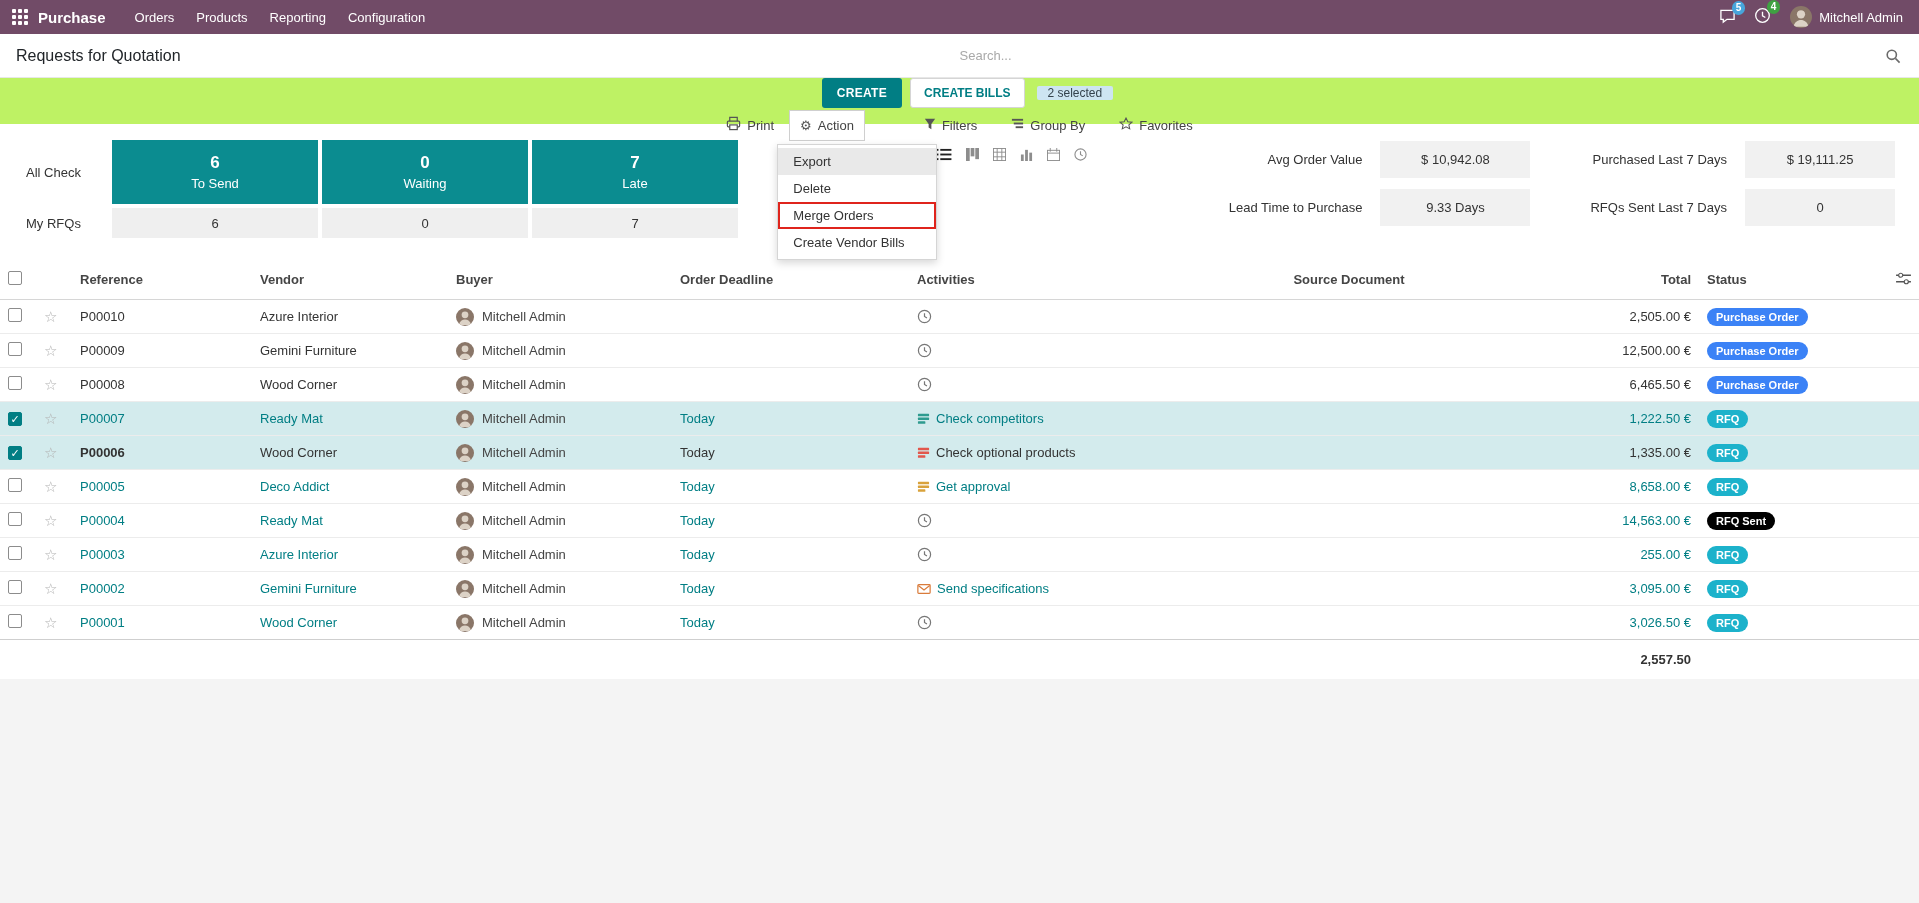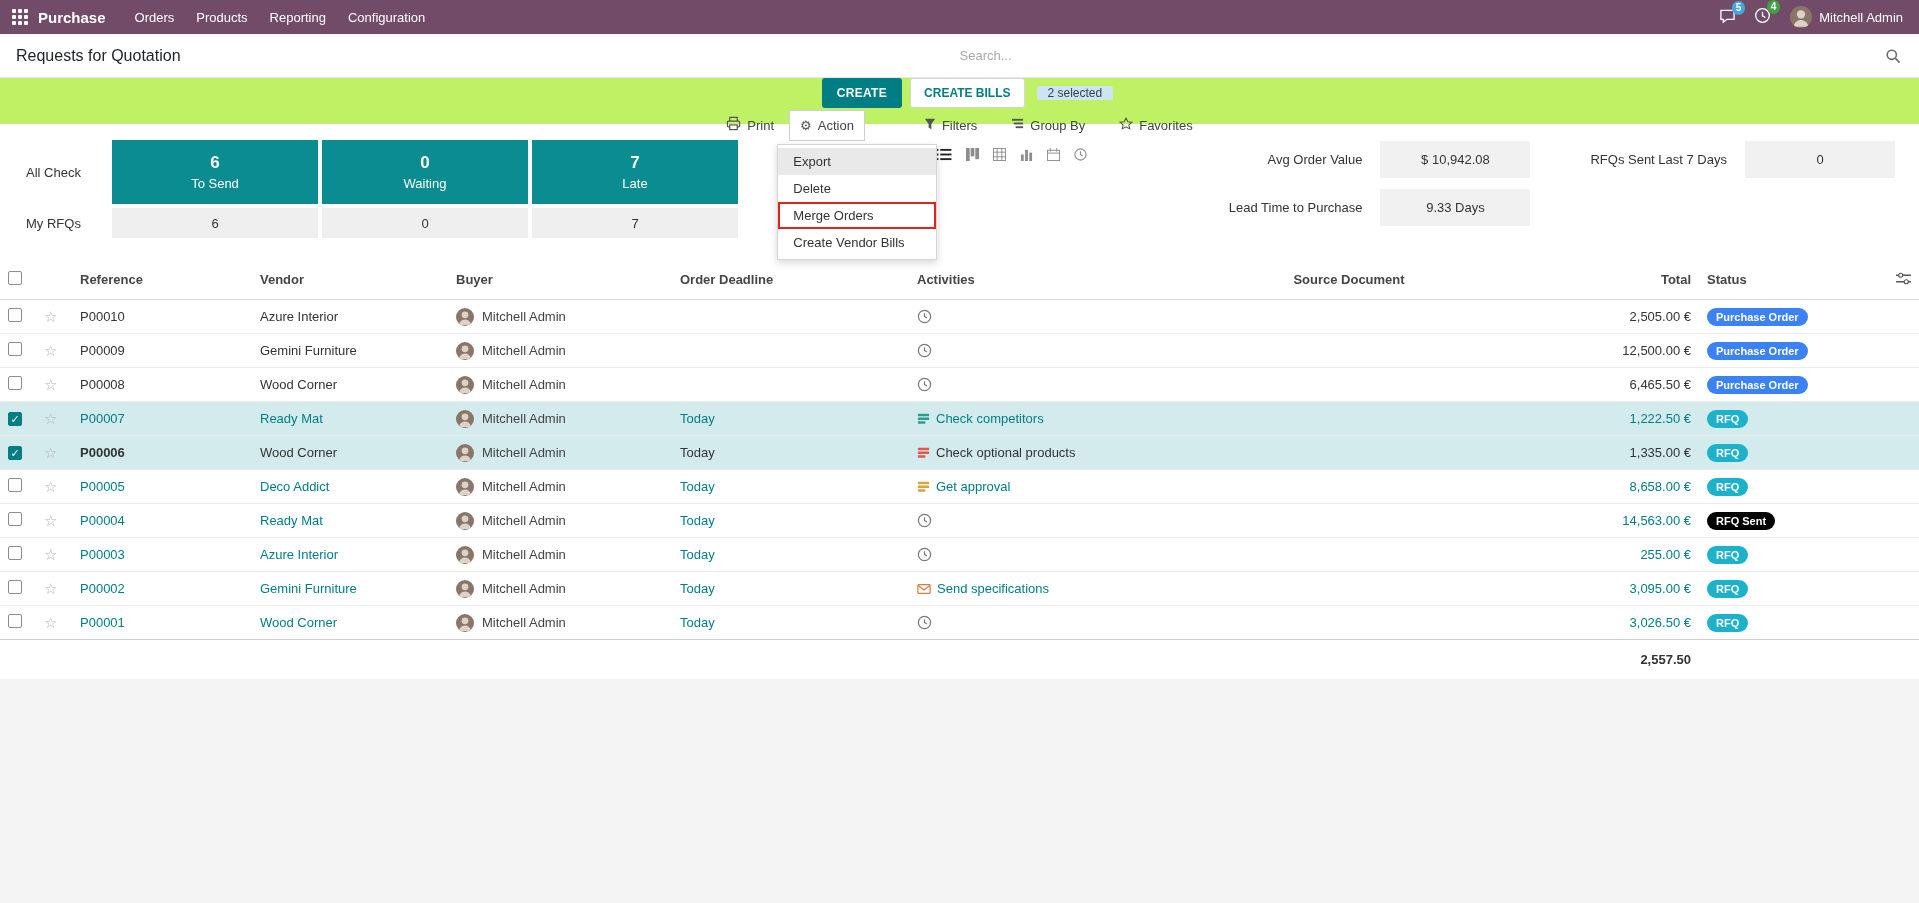--- a/index.html
+++ b/index.html
@@ -301,20 +301,24 @@
         <div class="kpi-row">
           <span class="kpi-label">Avg Order Value</span>
           <span class="kpi-value">$ 10,942.08</span>
         </div>
         <div class="kpi-row">
           <span class="kpi-label">Lead Time to Purchase</span>
           <span class="kpi-value">9.33 Days</span>
         </div>
       </div>
       <div class="kpi-col">
+        <div class="kpi-row">
+          <span class="kpi-label">Purchased Last 7 Days</span>
+          <span class="kpi-value">$ 19,111.25</span>
+        </div>
         <div class="kpi-row">
           <span class="kpi-label">RFQs Sent Last 7 Days</span>
           <span class="kpi-value">0</span>
         </div>
       </div>
     </div>
 </div>
 
 <div class="table-wrap">
   <table>

